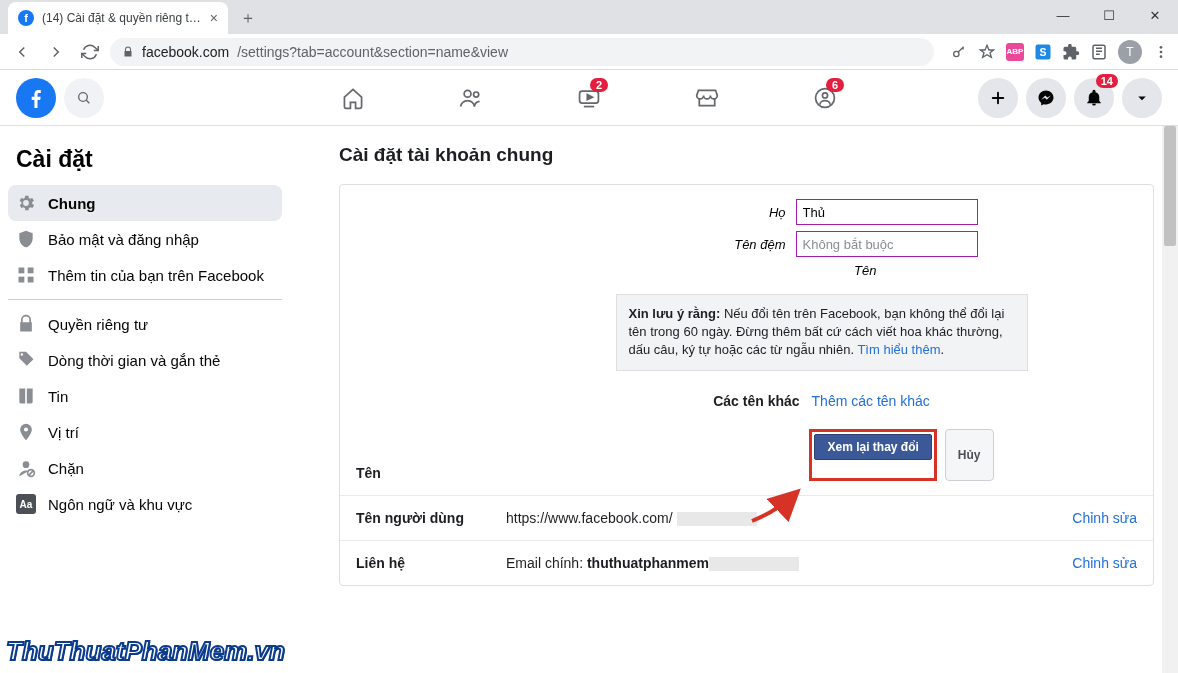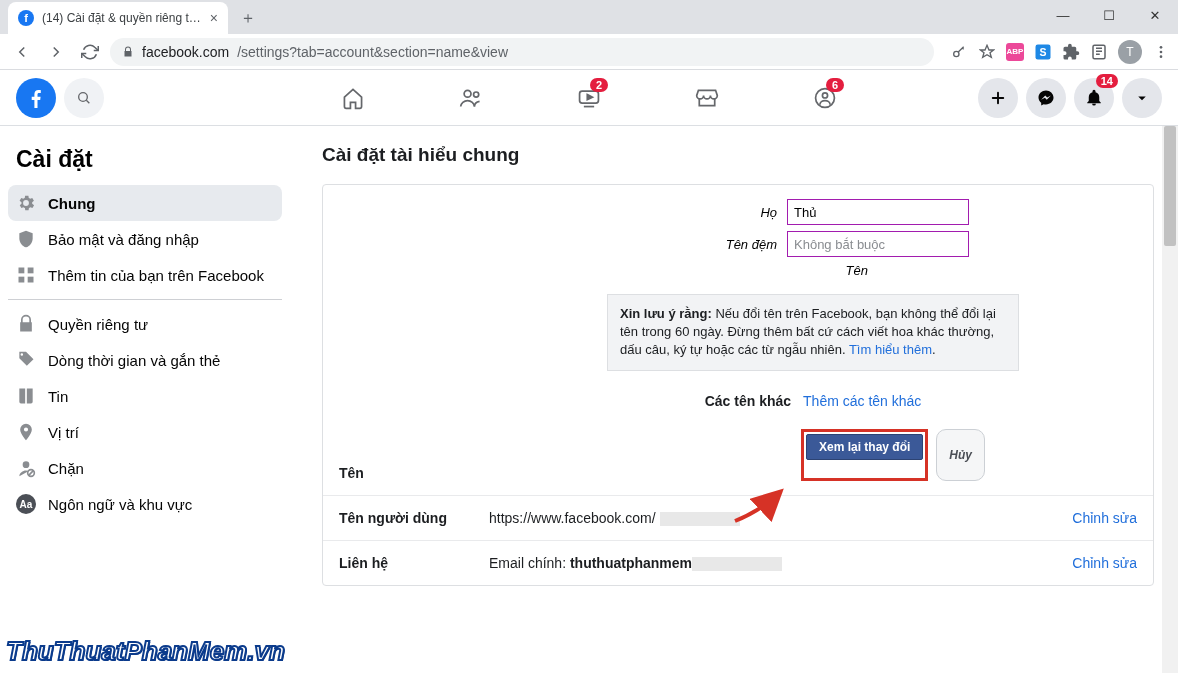--- a/index.html
+++ b/index.html
@@ -36,21 +36,21 @@
 .fb-center-nav { position: absolute; left: 50%; transform: translateX(-50%); display: flex; gap: 8px; }
 .fb-nav-item { width: 110px; height: 48px; display: flex; align-items: center; justify-content: center; position: relative; border-radius: 8px; }
 .fb-nav-item svg { width: 24px; height: 24px; color: #65676b; }
 .nav-badge { position: absolute; top: 4px; right: 36px; background: #e41e3f; color: #fff; font-size: 11px; font-weight: 700; border-radius: 9px; padding: 1px 5px; min-width: 18px; text-align: center; }
 .fb-right { margin-left: auto; display: flex; align-items: center; gap: 8px; }
 .fb-circ-btn { width: 40px; height: 40px; background: #e4e6eb; border-radius: 50%; display: flex; align-items: center; justify-content: center; position: relative; }
 .fb-circ-btn svg { width: 18px; height: 18px; fill: #050505; }
 .top-badge { position: absolute; top: -4px; right: -4px; background: #e41e3f; color: #fff; font-size: 11px; font-weight: 700; border-radius: 9px; padding: 1px 5px; }
 
 
-.fb-body { display: flex; height: calc(673px - 34px - 36px - 56px); }
+.fb-body { display: flex; height: calc(673px - 34px - 36px - 56px); gap: 17px; }
 .sidebar { width: 290px; padding: 16px 8px; overflow-y: auto; }
 .sidebar h1 { font-size: 23px; font-weight: 700; padding: 4px 8px 12px; }
 .side-item { display: flex; align-items: center; gap: 12px; padding: 8px 8px; border-radius: 8px; font-size: 15px; color: #050505; font-weight: 500; }
 .side-item.active { background: #e7eaee; font-weight: 600; }
 .side-icon { width: 20px; height: 20px; display: flex; align-items: center; justify-content: center; color: #8a8d91; flex-shrink: 0; }
 .side-icon svg { width: 20px; height: 20px; }
 .side-divider { height: 1px; background: #ced0d4; margin: 6px 0; }
 
 .main { flex: 1; padding: 18px 24px 18px 32px; overflow-y: auto; position: relative; }
 .main h2 { font-size: 19px; font-weight: 700; margin-bottom: 18px; color: #1c1e21; }
@@ -70,21 +70,21 @@
 .notice-box { width: 412px; background: #f2f3f5; border: 1px solid #dddfe2; padding: 10px 12px; font-size: 13px; color: #1c1e21; margin-top: 10px; line-height: 1.4; }
 .notice-box .learn { color: #216fdb; }
 
 .other-names { margin-top: 22px; display: flex; justify-content: center; gap: 12px; font-size: 14px; }
 .other-names .lbl { color: #1c1e21; font-weight: 600; }
 .other-names .lnk { color: #216fdb; }
 
 .btn-row { margin-top: 20px; display: flex; gap: 8px; justify-content: flex-start; padding-left: 160px; }
 .btn-primary { background: #3b5998; color: #fff; border: 1px solid #2d4373; padding: 5px 12px; font-size: 12px; font-weight: 600; border-radius: 2px; }
 .btn-primary-wrap { border: 3px solid #d63226; padding: 2px; display: inline-block; }
-.btn-secondary { background: #f5f6f7; color: #4b4f56; border: 1px solid #ccd0d5; padding: 18px 12px; font-size: 12px; font-weight: 600; border-radius: 10px; font-style: italic; }
+.btn-secondary { background: #f5f6f7; color: #4b4f56; border: 1px solid #ccd0d5; padding: 18px 12px; font-size: 12px; font-weight: 600; border-radius: 4px; }
 
 .username-val { color: #1c1e21; }
 .username-blur { display: inline-block; width: 80px; height: 14px; background: #e8e8e8; vertical-align: middle; margin-left: 4px; }
 .contact-blur { display: inline-block; width: 90px; height: 14px; background: #e8e8e8; vertical-align: middle; }
 
 .arrow-annot { position: absolute; left: 440px; top: 360px; pointer-events: none; }
 .arrow-annot svg { width: 60px; height: 40px; }
 
 .watermark { position: absolute; left: 6px; bottom: 6px; font-size: 26px; font-weight: 800; font-style: italic; color: #fff; -webkit-text-stroke: 2px #0b3b8c; text-shadow: 1px 1px 0 #0b3b8c; pointer-events: none; }
 
@@ -318,30 +318,30 @@
           <svg viewBox="0 0 24 24" fill="currentColor">
             <circle cx="12" cy="8" r="4"></circle>
             <path d="M4 22c0-4 4-7 8-7 1.2 0 2.3.2 3.3.7"></path>
             <circle cx="18" cy="18" r="4" fill="none" stroke="currentColor" stroke-width="2"></circle>
             <path d="M15.2 20.8l5.6-5.6" stroke="currentColor" stroke-width="2"></path>
           </svg>
         </span>
       <span>Chặn</span>
     </div>
     <div class="side-item">
-      <span class="side-icon" style="background:#4b4f56;border-radius:10px;color:#fff;font-size:10px;font-weight:600;">Aa</span>
+      <span class="side-icon" style="background:#4b4f56;border-radius:3px;color:#fff;font-size:10px;font-weight:600;">Aa</span>
       <span>Ngôn ngữ và khu vực</span>
     </div>
   </div>
 
   <div class="main">
     <div class="scrollbar-fake">
         <div class="scrollbar-thumb"></div>
       </div>
-    <h2>Cài đặt tài hiểu chung</h2>
+    <h2>Cài đặt tài khoản chung</h2>
 
     <div class="settings-box">
 
       <div class="row">
         <div class="row-label">Tên</div>
         <div class="name-form">
           <div class="form-line">
             <span class="form-lbl">Họ</span>
             <input class="form-inp" value="Thủ" style="">
           </div>

